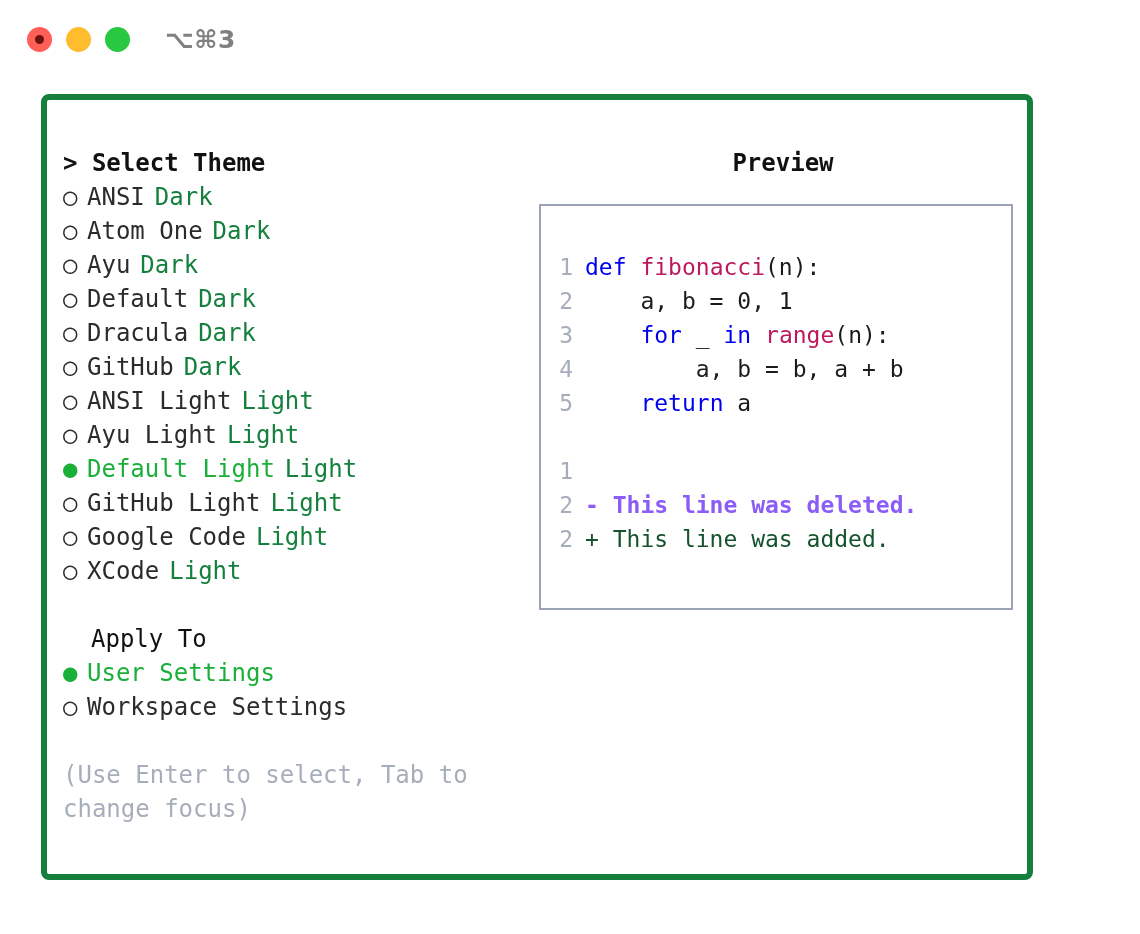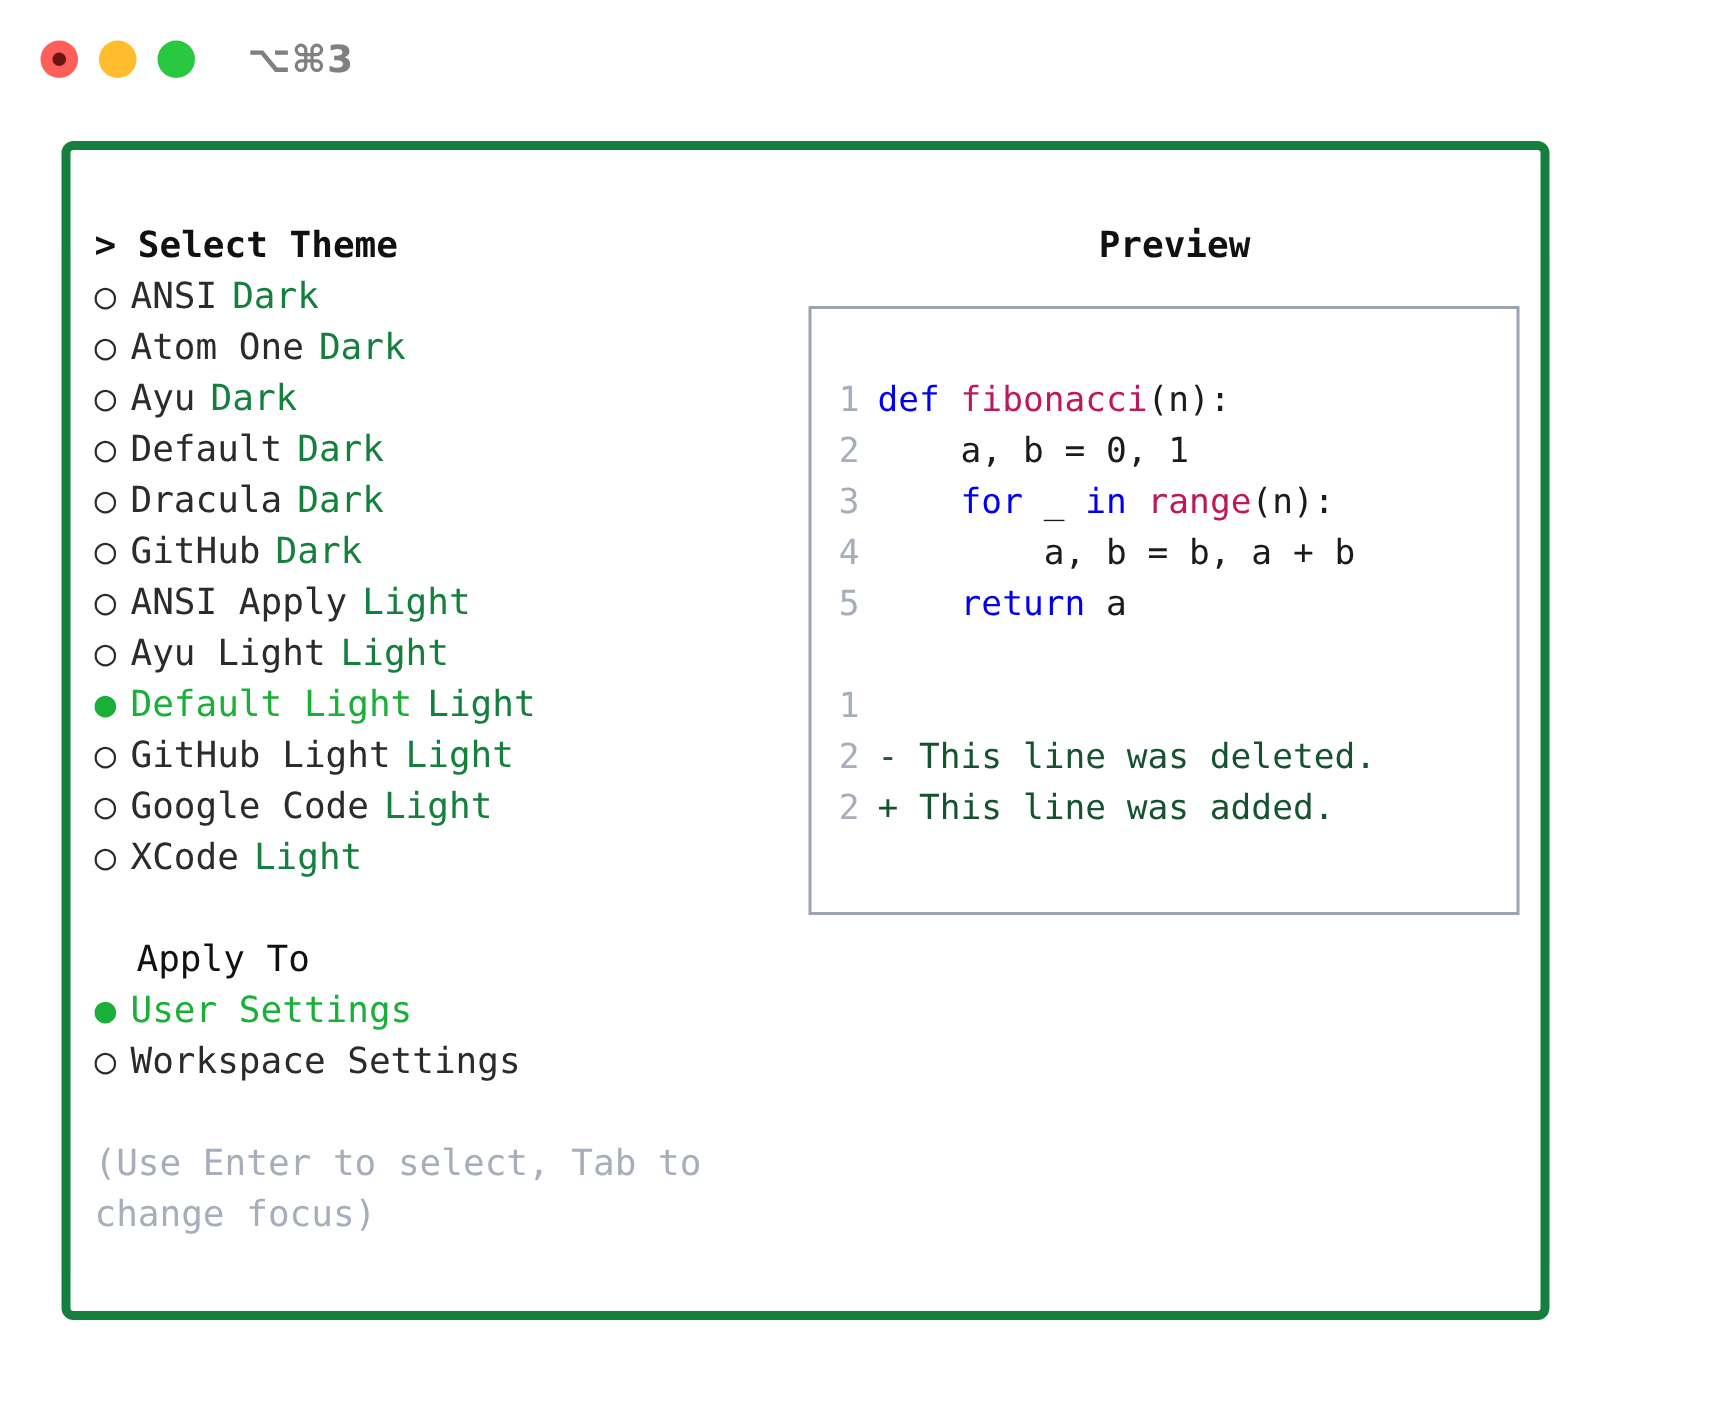--- a/index.html
+++ b/index.html
@@ -169,21 +169,21 @@
     text-align: right;
     color: #a6adbb;
     padding-right: 12px;
     box-sizing: border-box;
   }
   .code { color: #1b1b1b; }
   .kw  { color: #0000ee; }
   .fn  { color: #be185d; }
   .blank-row { height: 34px; }
   .ctx { color: #707070; }
-  .del { color: #14532d; }
+  .del { color: #8b5cf6; font-weight: bold; }
   .add { color: #14532d; }
 </style>
 </head>
 <body>
 
 <div class="page">
 
   <div class="titlebar">
     <div class="dots">
       <span class="dot red"></span>
@@ -200,21 +200,21 @@
 
         <div class="section-title">&gt; Select Theme</div>
 
         <div id="theme-list">
             <div class="opt"><span class="marker">○</span><span class="opt-label">ANSI</span><span class="opt-tag">Dark</span></div>
             <div class="opt"><span class="marker">○</span><span class="opt-label">Atom One</span><span class="opt-tag">Dark</span></div>
             <div class="opt"><span class="marker">○</span><span class="opt-label">Ayu</span><span class="opt-tag">Dark</span></div>
             <div class="opt"><span class="marker">○</span><span class="opt-label">Default</span><span class="opt-tag">Dark</span></div>
             <div class="opt"><span class="marker">○</span><span class="opt-label">Dracula</span><span class="opt-tag">Dark</span></div>
             <div class="opt"><span class="marker">○</span><span class="opt-label">GitHub</span><span class="opt-tag">Dark</span></div>
-            <div class="opt"><span class="marker">○</span><span class="opt-label">ANSI Apply</span><span class="opt-tag">Light</span></div>
+            <div class="opt"><span class="marker">○</span><span class="opt-label">ANSI Light</span><span class="opt-tag">Light</span></div>
             <div class="opt"><span class="marker">○</span><span class="opt-label">Ayu Light</span><span class="opt-tag">Light</span></div>
             <div class="opt selected"><span class="marker on">●</span><span class="opt-label">Default Light</span><span class="opt-tag">Light</span></div>
             <div class="opt"><span class="marker">○</span><span class="opt-label">GitHub Light</span><span class="opt-tag">Light</span></div>
             <div class="opt"><span class="marker">○</span><span class="opt-label">Google Code</span><span class="opt-tag">Light</span></div>
             <div class="opt"><span class="marker">○</span><span class="opt-label">XCode</span><span class="opt-tag">Light</span></div>
           </div>
 
         <div class="spacer-lg"></div>
 
         <div class="apply-title">Apply To</div>

